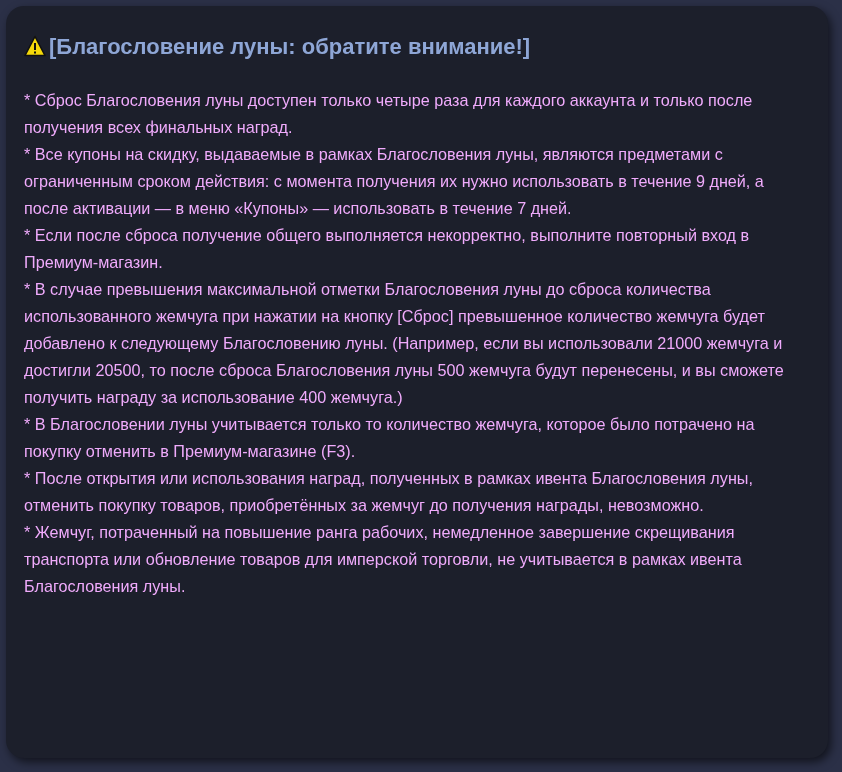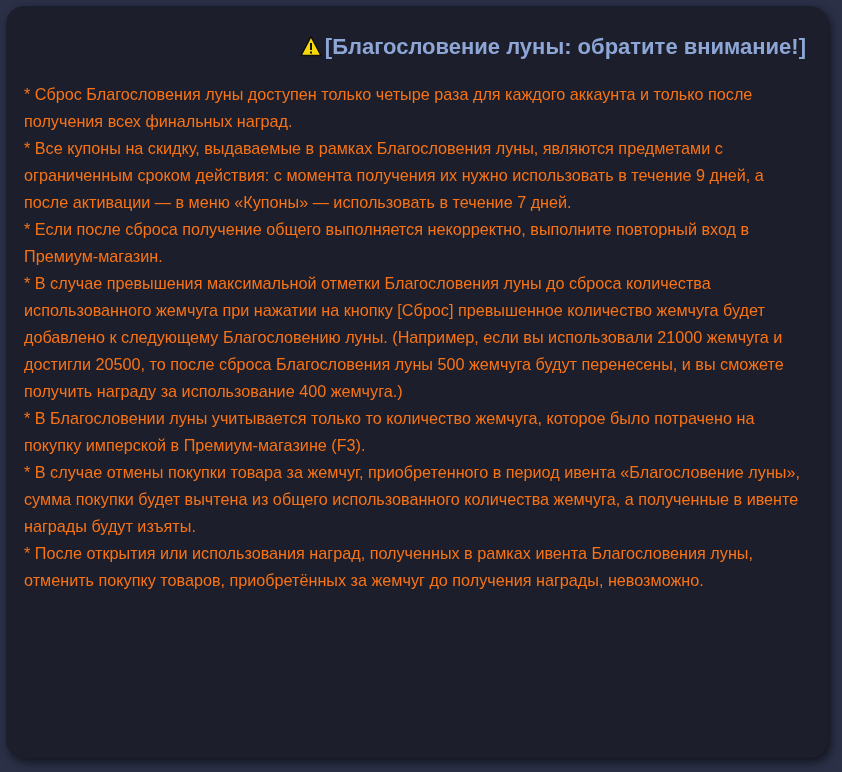--- a/index.html
+++ b/index.html
@@ -20,40 +20,40 @@
       top: 6px;
       width: 822px;
       height: 752px;
       background: #1c1f2b;
       border-radius: 18px;
       box-shadow: 3px 4px 10px rgba(0,0,0,0.6);
       box-sizing: border-box;
       padding: 26px 22px 0 18px;
     }
     .title {
-      text-align: right;
+      text-align: left;
       color: #8ea6d6;
       font-size: 22px;
       font-weight: bold;
       line-height: 30px;
-      margin: 0 0 19px 0;
+      margin: 0 0 25px 0;
       white-space: nowrap;
     }
     .title .warn {
       display: inline-block;
       width: 22px;
       height: 22px;
       vertical-align: -3px;
       margin-right: 3px;
     }
     .notes {
       margin: 0;
       padding: 0;
       list-style: none;
-      color: #f97316;
+      color: #f0abfc;
       font-size: 16.2px;
       line-height: 27px;
     }
     .notes li {
       margin: 0;
       padding: 0;
     }
   </style>
 </head>
 <body>
@@ -66,17 +66,17 @@
         <rect x="10" y="8" width="2" height="7" fill="#111111"></rect>
         <rect x="10" y="16.5" width="2" height="2" fill="#111111"></rect>
       </svg>
     </span><span>[Благословение луны: обратите внимание!]</span>
   </h2>
   <ul class="notes">
     <li>* Сброс Благословения луны доступен только четыре раза для каждого аккаунта и только после получения всех финальных наград.</li>
     <li>* Все купоны на скидку, выдаваемые в рамках Благословения луны, являются предметами с ограниченным сроком действия: с момента получения их нужно использовать в течение 9 дней, а после активации — в меню «Купоны» — использовать в течение 7 дней.</li>
     <li>* Если после сброса получение общего выполняется некорректно, выполните повторный вход в Премиум-магазин.</li>
     <li>* В случае превышения максимальной отметки Благословения луны до сброса количества использованного жемчуга при нажатии на кнопку [Сброс] превышенное количество жемчуга будет добавлено к следующему Благословению луны. (Например, если вы использовали 21000 жемчуга и достигли 20500, то после сброса Благословения луны 500 жемчуга будут перенесены, и вы сможете получить награду за использование 400 жемчуга.)</li>
-    <li>* В Благословении луны учитывается только то количество жемчуга, которое было потрачено на покупку имперской в Премиум-магазине (F3).</li>
-    <li>* В случае отмены покупки товара за жемчуг, приобретенного в период ивента «Благословение луны», сумма покупки будет вычтена из общего использованного количества жемчуга, а полученные в ивенте награды будут изъяты.</li>
+    <li>* В Благословении луны учитывается только то количество жемчуга, которое было потрачено на покупку отменить в Премиум-магазине (F3).</li>
     <li>* После открытия или использования наград, полученных в рамках ивента Благословения луны, отменить покупку товаров, приобретённых за жемчуг до получения награды, невозможно.</li>
+    <li>* Жемчуг, потраченный на повышение ранга рабочих, немедленное завершение скрещивания транспорта или обновление товаров для имперской торговли, не учитывается в рамках ивента Благословения луны.</li>
   </ul>
 </div>
 
 </body></html>

